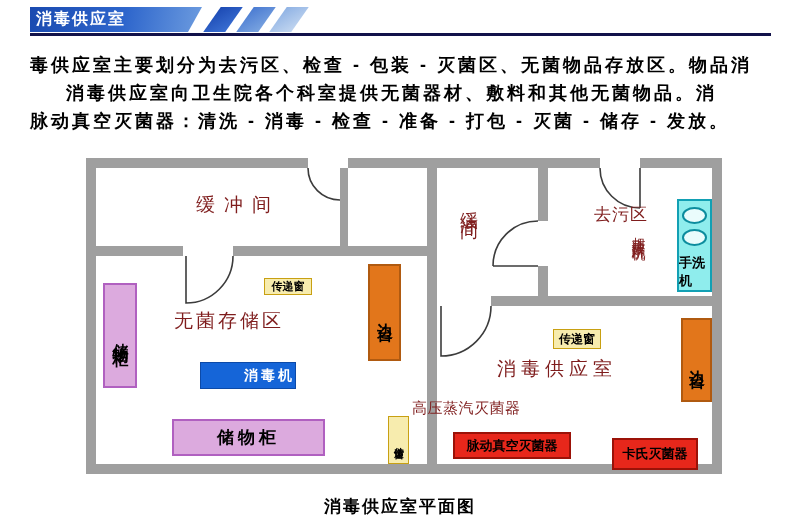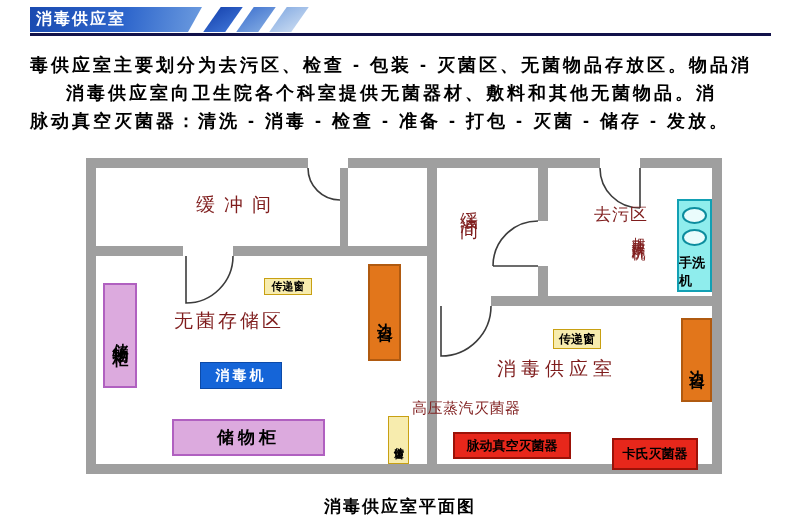--- a/index.html
+++ b/index.html
@@ -51,22 +51,22 @@
 
   .box {
     position:absolute; display:flex; align-items:center; justify-content:center;
     box-sizing:border-box; z-index:3; font-weight:bold; color:#000;
   }
   .vtext { writing-mode:vertical-rl; text-orientation:upright; }
 
   .cabinet      { background:var(--cabinet-purple,#dcaade); border:2px solid var(--cabinet-border,#b060c0); }
   .cabinet-v    { left:103px; top:283px; width:34px;  height:105px; font-size:16px; letter-spacing:4px; }
   .cabinet-h    { left:172px; top:419px; width:153px; height:37px;  font-size:17px; letter-spacing:4px; }
-  .disinfector  { left:200px; top:362px; width:82px;  height:27px; background:var(--disinfector-blue,#1565d8);
-                  border:1px solid #0c4aa8; color:#fff; font-size:14px; letter-spacing:3px; }
+  .disinfector  { left:200px; top:362px; width:96px;  height:27px; background:var(--disinfector-blue,#1565d8);
+                  border:1px solid #0c4aa8; color:#fff; font-size:14px; letter-spacing:3px;justify-content:flex-end; }
   .side-table   { background:var(--side-table-orange,#e2761b); border:2px solid #b05a10; font-size:16px; letter-spacing:3px; }
   .side-table-l { left:368px; top:264px; width:33px; height:97px; }
   .side-table-r { left:681px; top:318px; width:31px; height:84px; }
   .pass-window  { background:var(--pass-window-yellow,#f7ecae); border:1px solid var(--pass-window-border,#c8a012);
                   font-size:11px; font-weight:600; z-index:5;margin-top:32px; }
   .pw-top   { left:264px; top:246px; width:48px; height:17px; }
   .pw-mid   { left:388px; top:384px; width:21px; height:48px; font-size:10px; letter-spacing:1px; }
   .pw-right { left:553px; top:297px; width:48px; height:20px; font-size:12px; }
   .sterilizer { background:var(--sterilizer-red,#e7271b); border:2px solid var(--sterilizer-border,#9b1208); font-size:13px; }
   .st-pulse    { left:453px; top:432px; width:118px; height:27px; }

